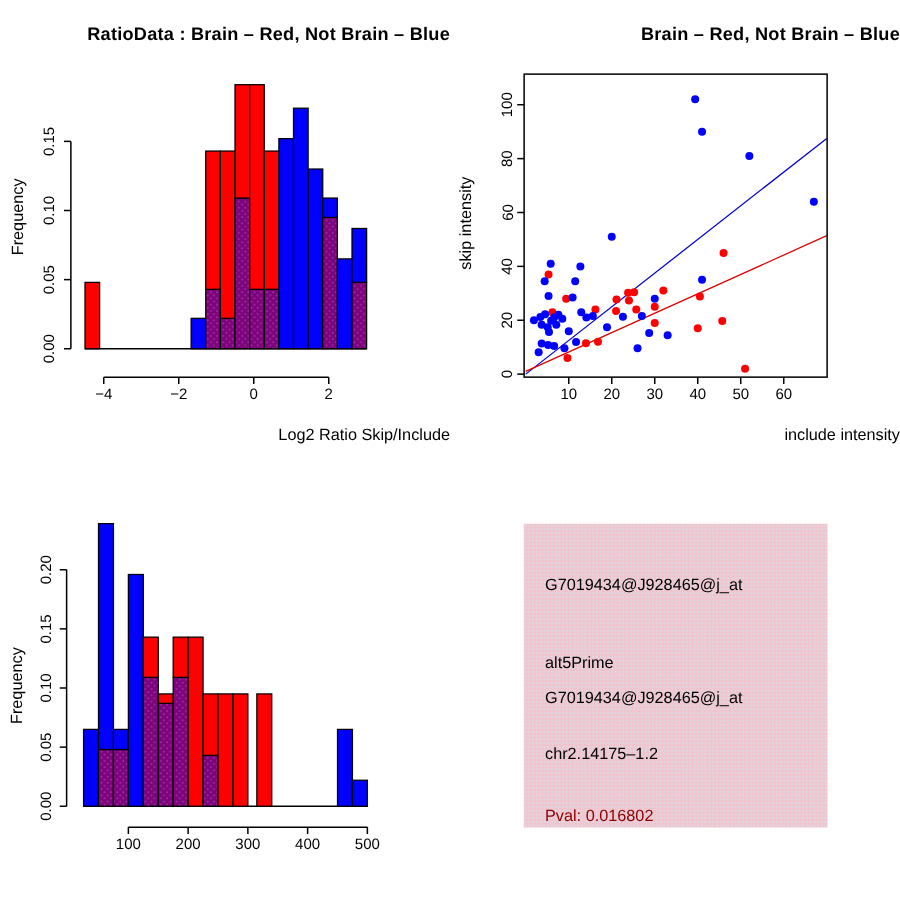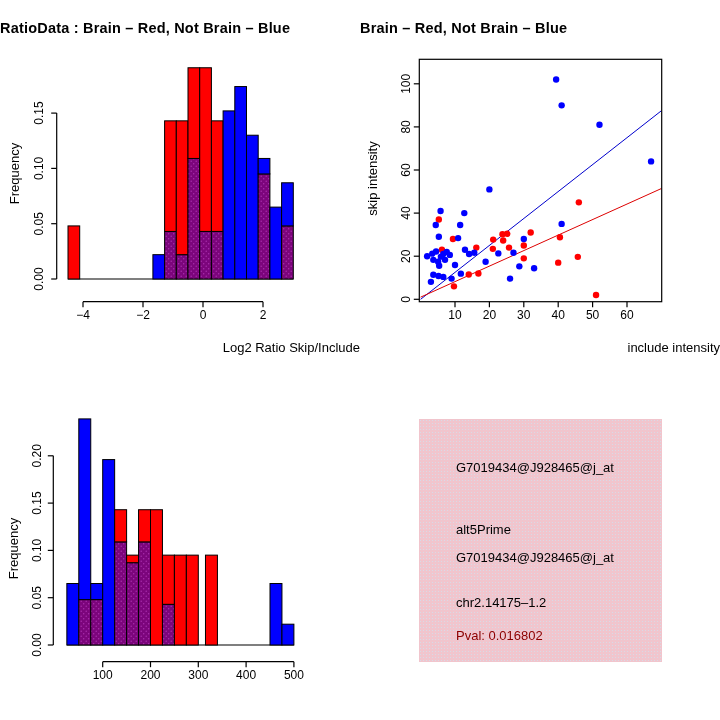--- a/index.html
+++ b/index.html
@@ -1,29 +1,29 @@
 <!DOCTYPE html>
 <html><head>
 <meta charset="utf-8">
 <style>
   html,body{margin:0;padding:0;background:#ffffff;}
   .figure{position:relative;width:720px;height:720px;background:#ffffff;overflow:hidden;
           font-family:"Liberation Sans",sans-serif;color:#000;}
   .panel{position:absolute;width:360px;height:360px;}
   .panel svg{position:absolute;left:0;top:0;}
-  .ptitle{position:absolute;left:0;top:20px;width:360px;text-align:left;
+  .ptitle{position:absolute;left:0;top:20px;width:360px;text-align:right;
           font-size:14.5px;font-weight:bold;letter-spacing:0.2px;}
   .xlab{position:absolute;left:0;top:340px;width:360px;text-align:right;font-size:13px;}
   .ylab{position:absolute;width:160px;text-align:center;font-size:13px;
         transform:rotate(-90deg);}
   .info-box{position:absolute;left:59px;top:59px;width:243px;height:243px;
             background-color:#f1c5cd;
             background-image:radial-gradient(#d9dae6 0.8px, rgba(0,0,0,0) 0.9px);
             background-size:3px 3px;}
-  .info-line{position:absolute;left:17px;font-size:13px;white-space:nowrap;margin-left:20px;}
+  .info-line{position:absolute;left:17px;font-size:13px;white-space:nowrap;}
 </style>
 </head>
 <body>
 
 <div class="figure">
 
   <section class="panel" style="left:0;top:0">
     <div class="ptitle">RatioData : Brain – Red, Not Brain – Blue</div>
     <div class="ylab" style="left:-66px;top:166px">Frequency</div>
     <div class="xlab">Log2 Ratio Skip/Include</div>
@@ -221,17 +221,17 @@
         <rect x="281.95" y="264.188" width="11.949999999999989" height="20.812000000000012" fill="#0000ff" stroke="#000" stroke-width="1"></rect>
       </svg>
   </section>
 
   <section class="panel" style="left:360px;top:360px">
     <div class="info-box">
       <div class="info-line" style="top:41px">G7019434@J928465@j_at</div>
       <div class="info-line" style="top:103px">alt5Prime</div>
       <div class="info-line" style="top:131px">G7019434@J928465@j_at</div>
       <div class="info-line" style="top:176px">chr2.14175–1.2</div>
-      <div class="info-line" style="top: 209px; color: rgb(139, 0, 0); text-align: center;">Pval: 0.016802</div>
+      <div class="info-line" style="top: 226px; color: rgb(139, 0, 0); text-align: center;">Pval: 0.016802</div>
     </div>
   </section>
 
 </div>
 
 </body></html>

